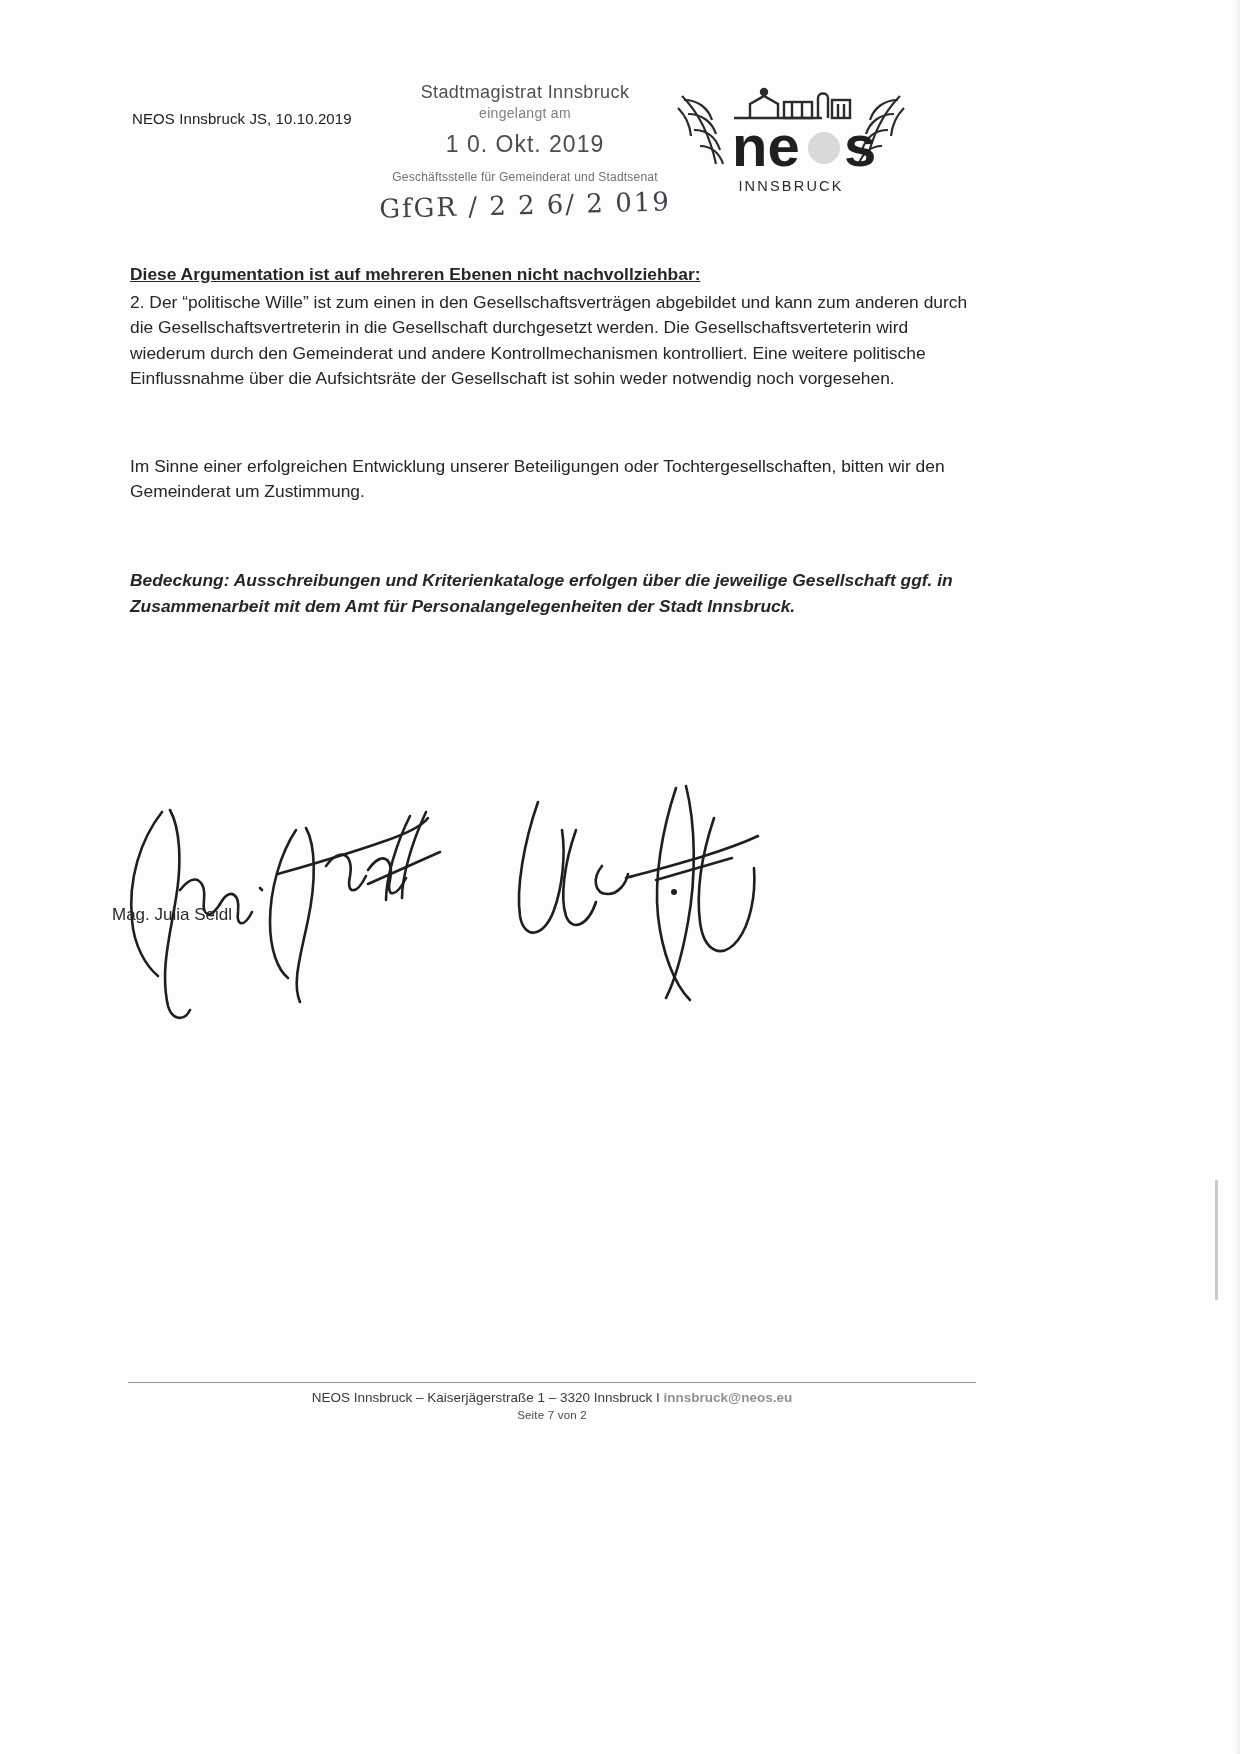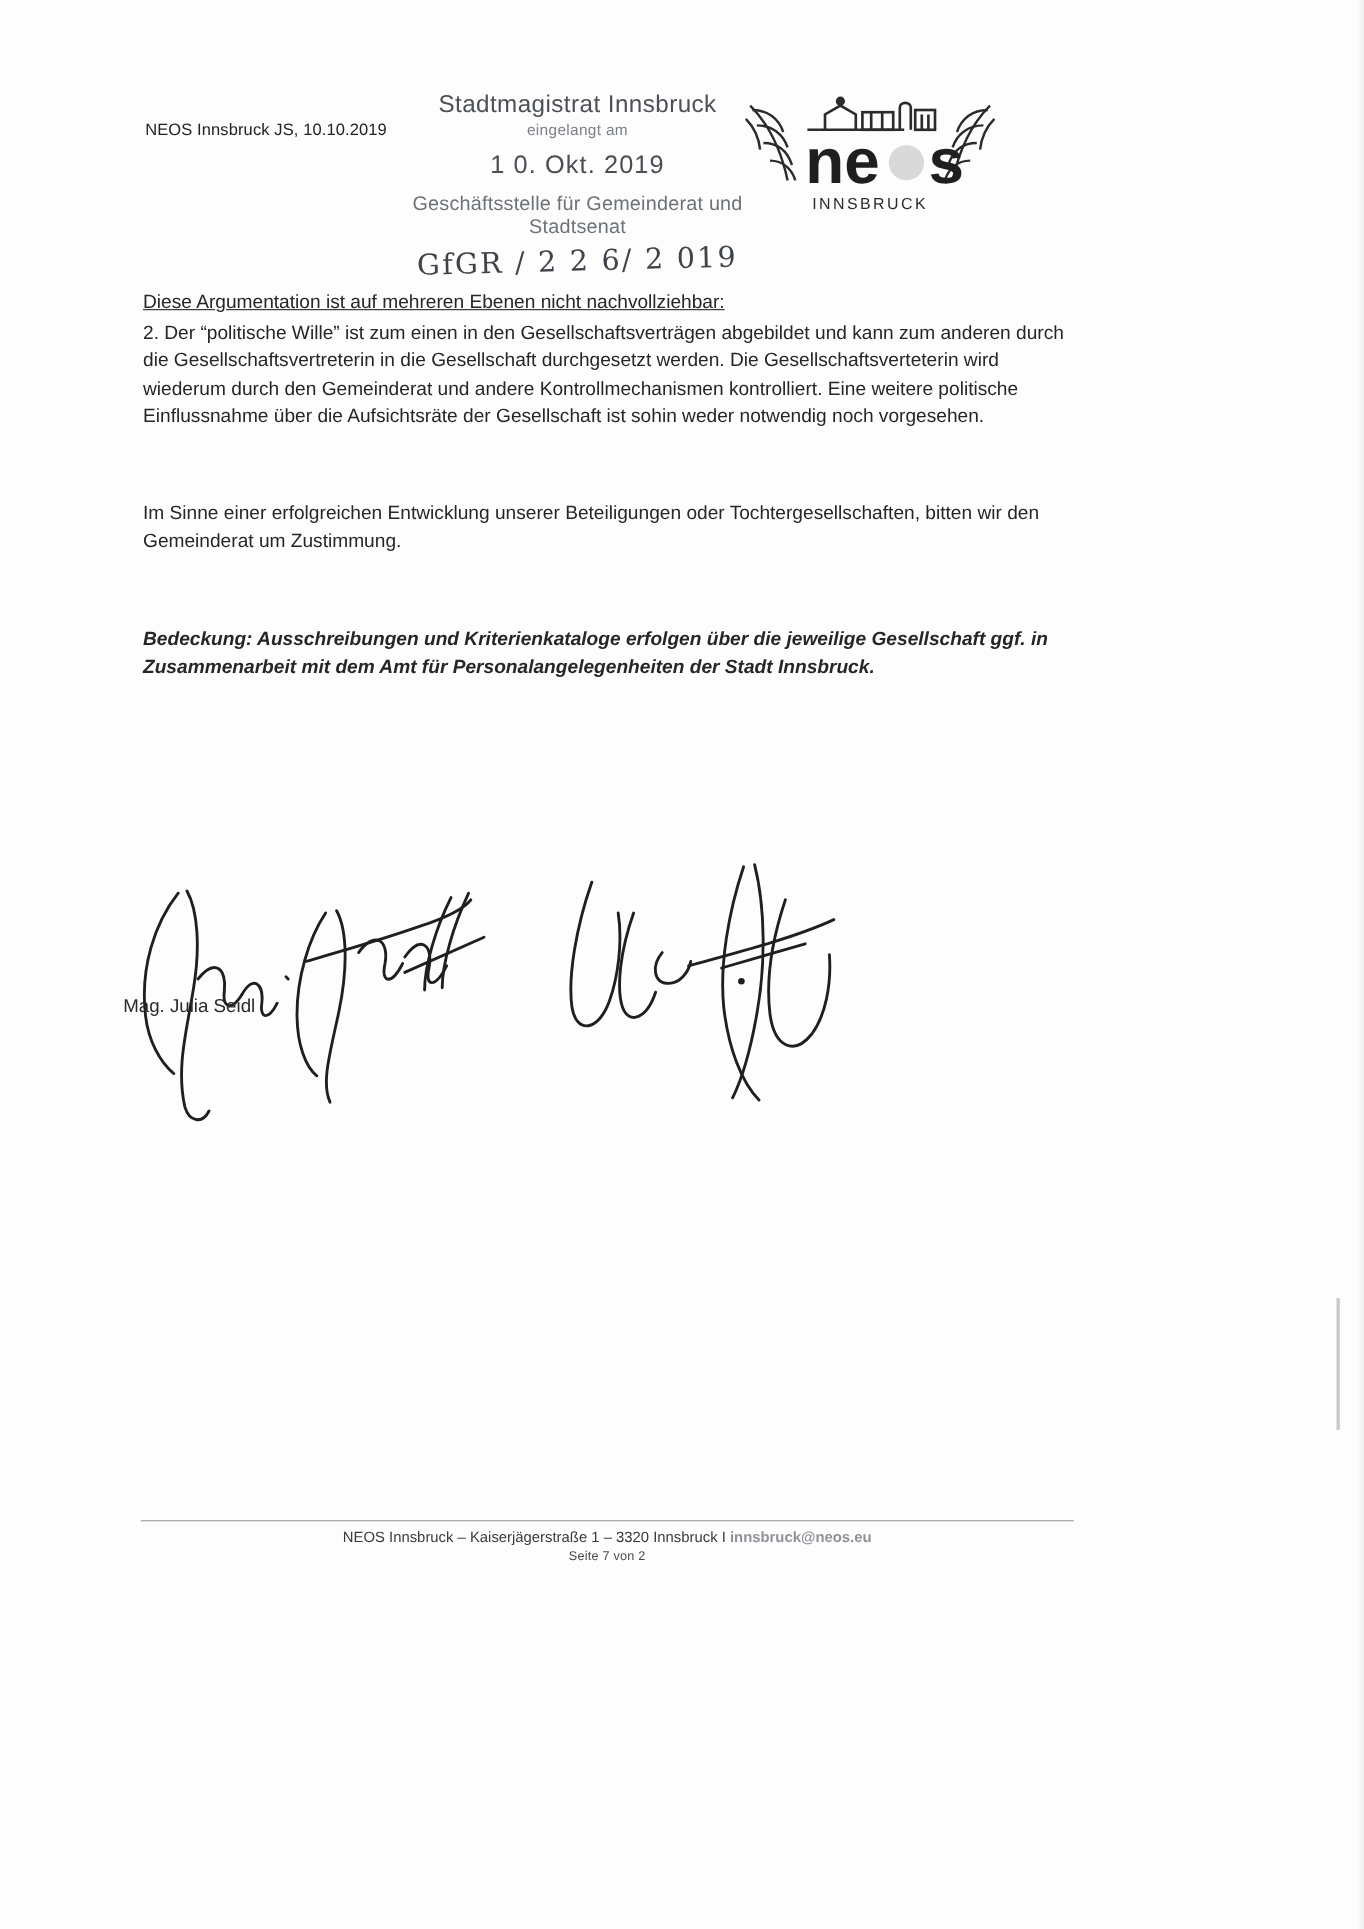--- a/index.html
+++ b/index.html
@@ -34,38 +34,38 @@
 
   .stamp {
     position: absolute;
     left: 370px;
     top: 82px;
     width: 310px;
     text-align: center;
     color: #5d6168;
   }
   .stamp .s1 {
-    font-size: 22px;
+    font-size: 18px;
     letter-spacing: 0.4px;
     color: #4c5056;
   }
   .stamp .s2 {
     font-size: 14px;
     margin-top: 2px;
     color: #7b7f86;
     letter-spacing: 0.3px;
   }
   .stamp .s3 {
     font-size: 23px;
     margin-top: 10px;
     letter-spacing: 1px;
     color: #4a4e54;
   }
   .stamp .s4 {
-    font-size: 18px;
+    font-size: 12px;
     margin-top: 12px;
     color: #6d7178;
     letter-spacing: 0.2px;
   }
   .stamp .s5 {
     font-size: 26px;
     margin-top: 6px;
     color: #3f434a;
     font-family: "DejaVu Serif", serif;
     letter-spacing: 2px;
@@ -99,20 +99,21 @@
     left: 130px;
     top: 262px;
     width: 845px;
     font-size: 17.4px;
     line-height: 1.47;
     color: #262626;
   }
   .lead {
     text-decoration: underline;
     margin-bottom: 2px;
+    font-weight: bold;
   }
   .para { margin: 0; }
   .para + .para { margin-top: 16px; }
 
   .block-gap-1 { height: 62px; }
   .block-gap-2 { height: 62px; }
 
   .bedeckung {
     font-weight: bold;
     font-style: italic;

